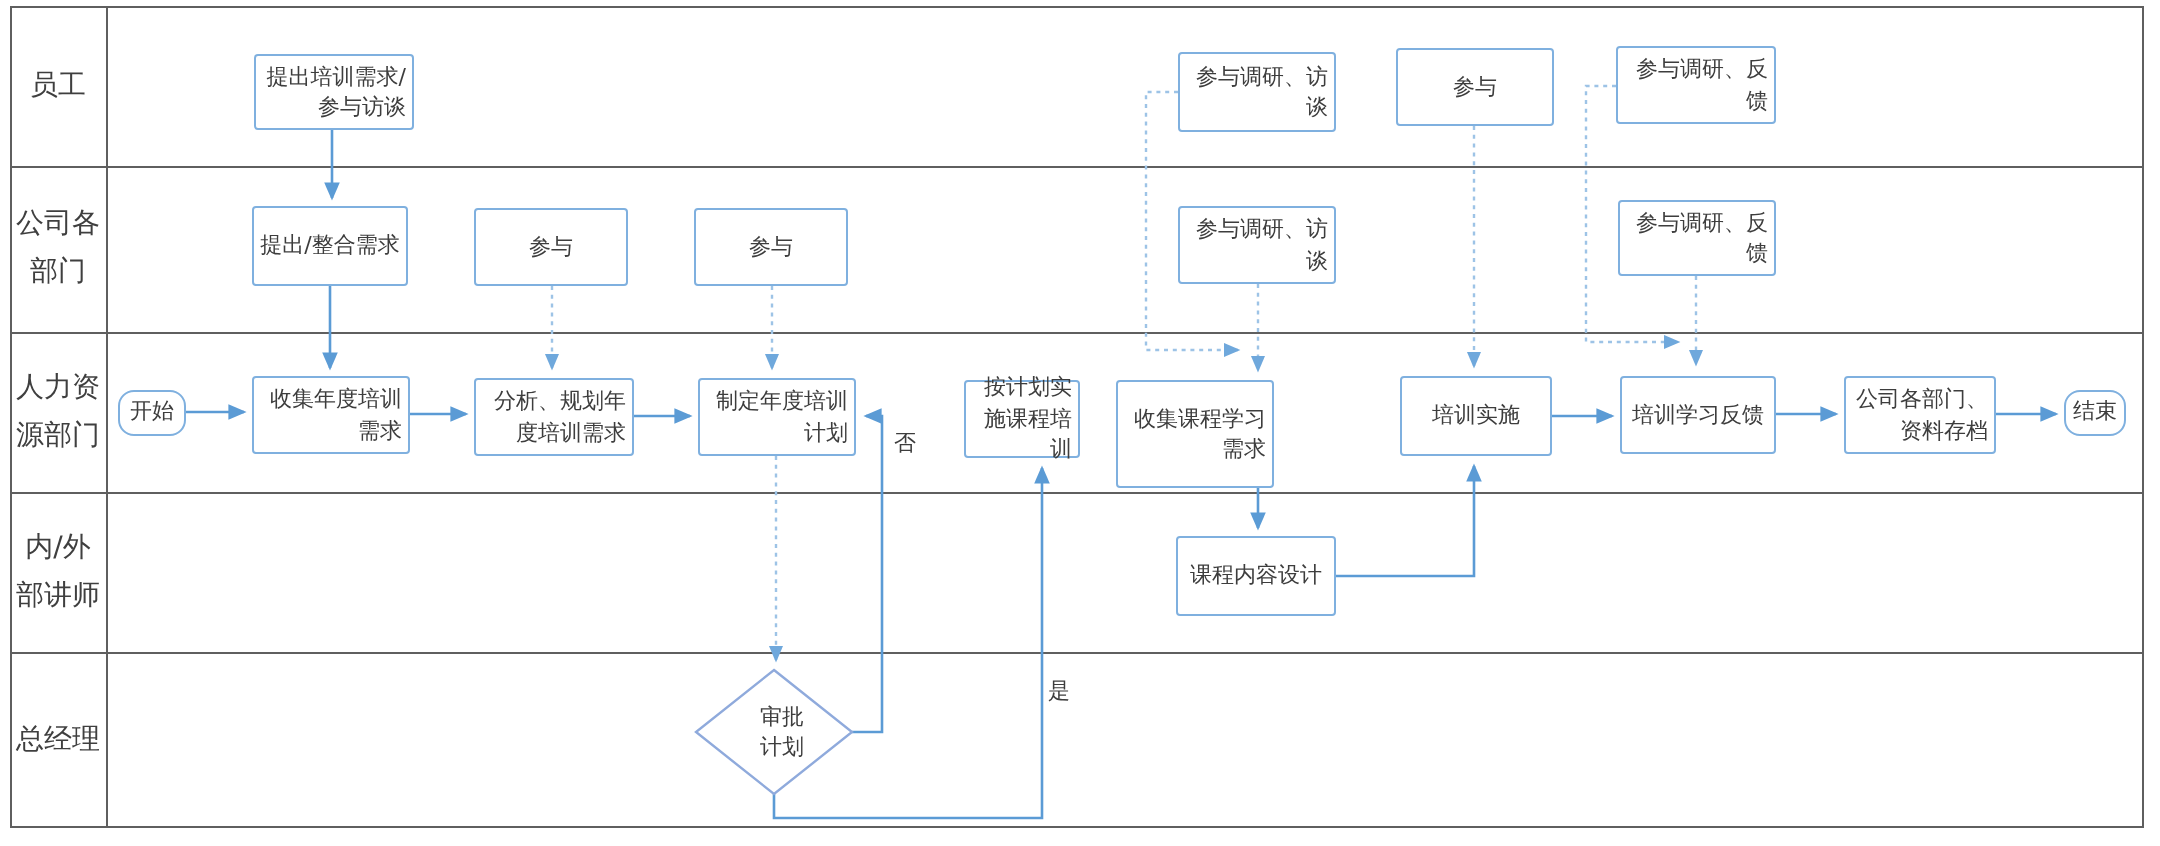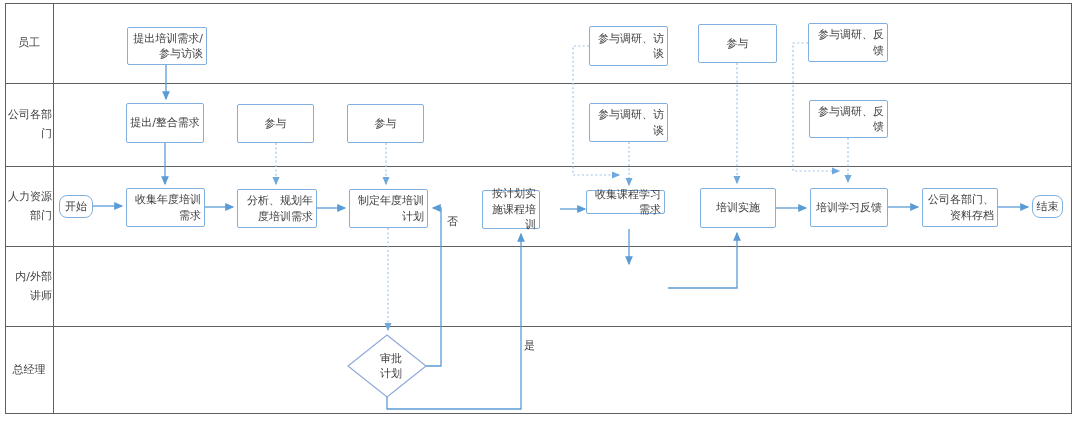--- a/index.html
+++ b/index.html
@@ -6,21 +6,21 @@
   #stage{
     position:relative;width:1080px;height:423px;background:#ffffff;overflow:hidden;
     font-family:"DejaVu Sans",sans-serif;color:#3d3d3d;
   }
   
   .canvas-frame{position:absolute;left:5px;top:3px;width:1067px;height:411px;border:1px solid #5f5f5f;box-sizing:border-box;background:#ffffff;}
   .h-div{position:absolute;left:5px;width:1067px;height:1px;background:#5f5f5f;}
   .v-div{position:absolute;top:3px;left:53px;width:1px;height:411px;background:#5f5f5f;}
   .lane-label{
     position:absolute;left:6px;width:46px;display:flex;align-items:center;justify-content:center;
-    text-align:right;font-size:11px;line-height:1.7;color:#3f3f3f;letter-spacing:0;
+    text-align:center;font-size:14px;line-height:1.7;color:#3f3f3f;letter-spacing:0;
   }
   
   svg.wires{position:absolute;left:0;top:0;width:1080px;height:423px;pointer-events:none;}
   
   .node{
     position:absolute;box-sizing:border-box;background:#ffffff;border:1px solid #7fb0df;border-radius:2px;
     display:flex;align-items:center;justify-content:center;text-align:right;
     font-size:11px;line-height:1.4;color:#3d3d3d;padding:2px 3px;
   }
   .node.terminator{border-radius:8px;border-color:#7fb0df;font-family:Liberation Serif, serif;}
@@ -92,23 +92,24 @@
   <div class="node" style="left:808px;top:23px;width:80px;height:39px">参与调研、反馈</div>
   <div class="node" style="left:126px;top:103px;width:78px;height:40px">提出/整合需求</div>
   <div class="node" style="left:237px;top:104px;width:77px;height:39px">参与</div>
   <div class="node" style="left:347px;top:104px;width:77px;height:39px">参与</div>
   <div class="node" style="left:589px;top:103px;width:79px;height:39px">参与调研、访谈</div>
   <div class="node" style="left:809px;top:100px;width:79px;height:38px">参与调研、反馈</div>
   <div class="node" style="left:126px;top:188px;width:79px;height:39px">收集年度培训需求</div>
   <div class="node" style="left:237px;top:189px;width:80px;height:39px">分析、规划年度培训需求</div>
   <div class="node" style="left:349px;top:189px;width:79px;height:39px">制定年度培训计划</div>
   <div class="node" style="left:482px;top:190px;width:58px;height:39px">按计划实施课程培训</div>
-  <div class="node" style="left:586px;top:190px;width:79px;height:24px">收集课程学习需求</div>
+  <div class="node" style="left:558px;top:190px;width:79px;height:54px">收集课程学习需求</div>
   <div class="node" style="left:700px;top:188px;width:76px;height:40px">培训实施</div>
   <div class="node" style="left:810px;top:188px;width:78px;height:39px">培训学习反馈</div>
   <div class="node" style="left:922px;top:188px;width:76px;height:39px">公司各部门、资料存档</div>
   <div class="node terminator" style="left:1032px;top:195px;width:31px;height:23px">结束</div>
+  <div class="node" style="left:588px;top:268px;width:80px;height:40px">课程内容设计</div>
   <div class="diamond-label" style="left:372px;top:351px;width:30px;height:30px">审批计划</div>
 
   <div class="branch-label" style="left:447px;top:214px">否</div>
   <div class="branch-label" style="left:524px;top:338px">是</div>
 
 </div>
 
 </body></html>

